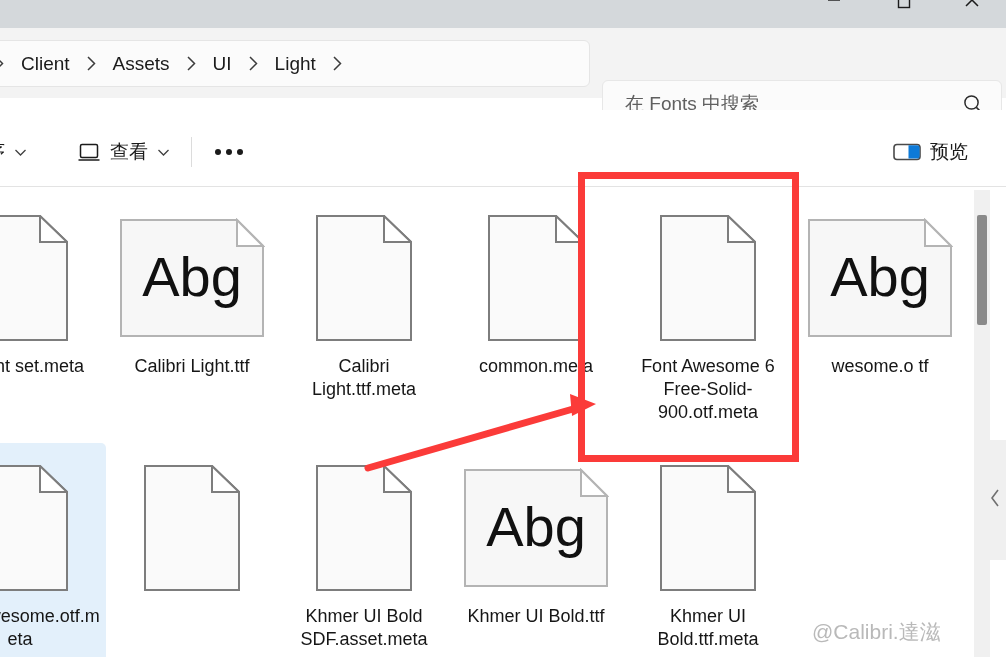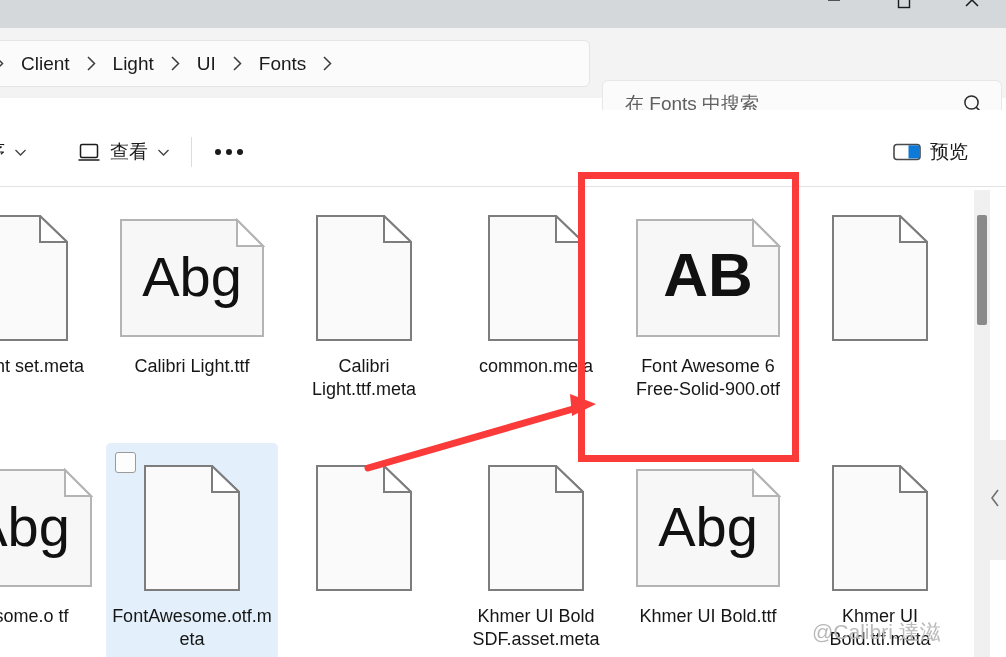--- a/index.html
+++ b/index.html
@@ -160,33 +160,33 @@
         <svg width="11" height="17" viewBox="0 0 11 17">
             <polyline points="2,2 8.5,8.5 2,15" fill="none" stroke="#3c3c3c" stroke-width="1.5"></polyline>
           </svg>
       </span>
       <span class="crumb">Client</span>
       <span class="crumbsep">
         <svg width="11" height="17" viewBox="0 0 11 17">
             <polyline points="2,2 8.5,8.5 2,15" fill="none" stroke="#3c3c3c" stroke-width="1.5"></polyline>
           </svg>
       </span>
+      <span class="crumb">Assets</span>
+      <span class="crumbsep">
+        <svg width="11" height="17" viewBox="0 0 11 17">
+            <polyline points="2,2 8.5,8.5 2,15" fill="none" stroke="#3c3c3c" stroke-width="1.5"></polyline>
+          </svg>
+      </span>
+      <span class="crumb">UI</span>
+      <span class="crumbsep">
+        <svg width="11" height="17" viewBox="0 0 11 17">
+            <polyline points="2,2 8.5,8.5 2,15" fill="none" stroke="#3c3c3c" stroke-width="1.5"></polyline>
+          </svg>
+      </span>
       <span class="crumb">Light</span>
-      <span class="crumbsep">
-        <svg width="11" height="17" viewBox="0 0 11 17">
-            <polyline points="2,2 8.5,8.5 2,15" fill="none" stroke="#3c3c3c" stroke-width="1.5"></polyline>
-          </svg>
-      </span>
-      <span class="crumb">UI</span>
-      <span class="crumbsep">
-        <svg width="11" height="17" viewBox="0 0 11 17">
-            <polyline points="2,2 8.5,8.5 2,15" fill="none" stroke="#3c3c3c" stroke-width="1.5"></polyline>
-          </svg>
-      </span>
-      <span class="crumb">Fonts</span>
       <span class="crumbsep">
         <svg width="11" height="17" viewBox="0 0 11 17">
             <polyline points="2,2 8.5,8.5 2,15" fill="none" stroke="#3c3c3c" stroke-width="1.5"></polyline>
           </svg>
       </span>
     </div>
 
     <div class="searchbox">
       <span class="searchplaceholder">在 Fonts 中搜索</span>
       <span class="search-icon">
@@ -282,35 +282,26 @@
           <div class="tile-icon ficon">
             <svg width="96" height="126" viewBox="0 0 96 126">
               <path d="M1 1 H68 L95 27 V125 H1 Z" fill="#fafafa" stroke="#7d7d7d" stroke-width="2"></path>
               <path d="M68 1 L95 27 H68 Z" fill="#ffffff" stroke="#7d7d7d" stroke-width="2"></path>
             </svg>
           </div>
           <div class="tile-label">common.meta</div>
         </div>
         <div class="tile">
           <div class="tile-icon ficon">
-            <svg width="146" height="120" viewBox="0 0 146 120">
-              <path d="M2 2 H118 L144 28 V118 H2 Z" fill="#f7f7f7" stroke="#b4b4b4" stroke-width="2"></path>
-              <path d="M118 2 L144 28 H118 Z" fill="#ffffff" stroke="#b4b4b4" stroke-width="2"></path>
-              <text x="73" y="78" text-anchor="middle" font-family="Liberation Sans, sans-serif" font-size="62" font-weight="700" fill="#111">AB</text>
-            </svg>
-          </div>
-          <div class="tile-label">Font Awesome 6 Free-Solid-900.otf</div>
-        </div>
-        <div class="tile">
-          <div class="tile-icon ficon">
-            <svg width="96" height="126" viewBox="0 0 96 126">
-              <path d="M1 1 H68 L95 27 V125 H1 Z" fill="#fafafa" stroke="#7d7d7d" stroke-width="2"></path>
-              <path d="M68 1 L95 27 H68 Z" fill="#ffffff" stroke="#7d7d7d" stroke-width="2"></path>
-            </svg>
-          </div>
+            <svg width="96" height="126" viewBox="0 0 96 126">
+              <path d="M1 1 H68 L95 27 V125 H1 Z" fill="#fafafa" stroke="#7d7d7d" stroke-width="2"></path>
+              <path d="M68 1 L95 27 H68 Z" fill="#ffffff" stroke="#7d7d7d" stroke-width="2"></path>
+            </svg>
+          </div>
+          <div class="tile-label">Font Awesome 6 Free-Solid-900.otf.meta</div>
         </div>
         <div class="tile">
           <div class="tile-icon ficon">
             <svg width="146" height="120" viewBox="0 0 146 120">
               <path d="M2 2 H118 L144 28 V118 H2 Z" fill="#f7f7f7" stroke="#b4b4b4" stroke-width="2"></path>
               <path d="M118 2 L144 28 H118 Z" fill="#ffffff" stroke="#b4b4b4" stroke-width="2"></path>
               <text x="73" y="78" text-anchor="middle" font-family="Liberation Sans, sans-serif" font-size="56" font-weight="400" fill="#111">Abg</text>
             </svg>
           </div>
           <div class="tile-label">wesome.o

